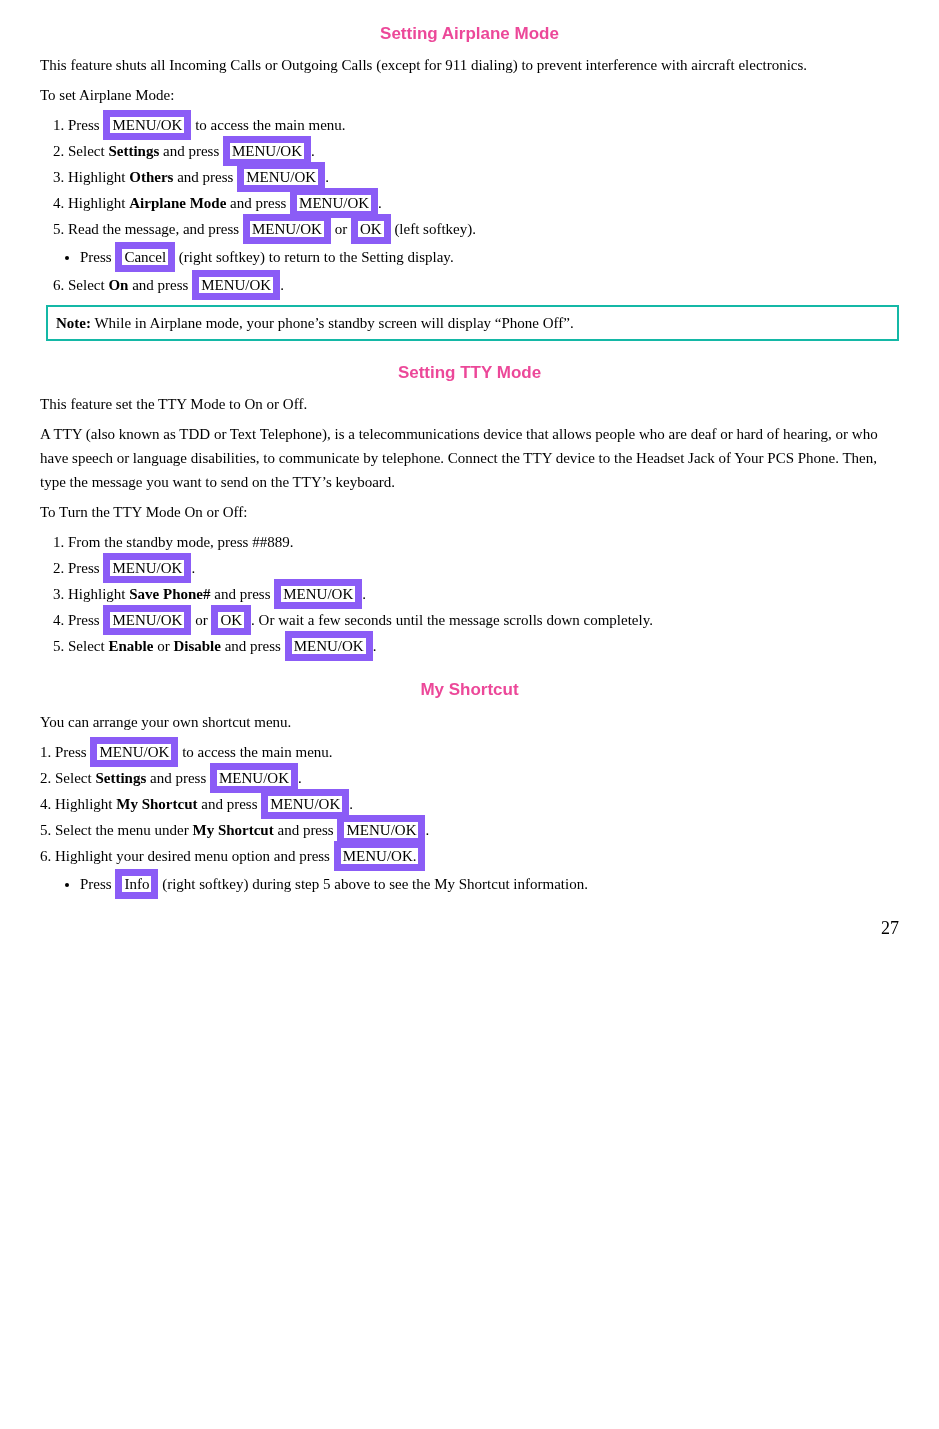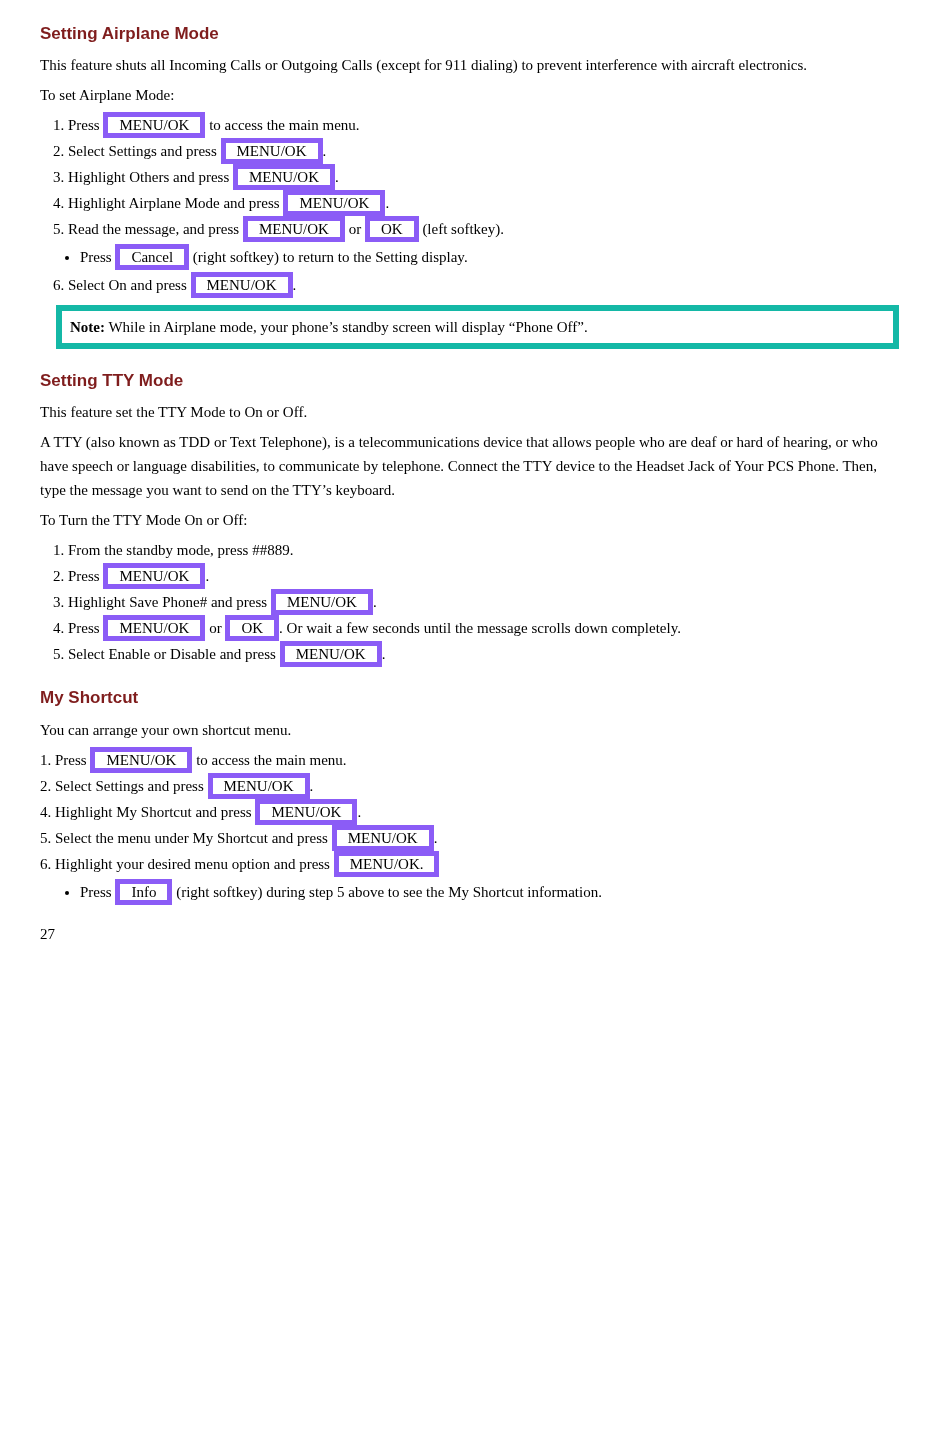--- a/index.html
+++ b/index.html
@@ -7,66 +7,67 @@
       font-family: Times New Roman, serif;
       font-size: 15px;
       line-height: 1.6;
       color: #000;
       background: #fff;
       width: 939px;
       min-height: 1429px;
       padding: 20px 40px 40px 40px;
     }
     .section-title {
-      color: #7f1d1d;
+      color: #ec4899;
       font-size: 17px;
       font-weight: bold;
       font-family: Arial, sans-serif;
       margin-bottom: 6px;
+      text-align: center;
     }
     .body-text {
       margin-bottom: 6px;
       font-size: 15px;
     }
-    .bold { font-weight: normal; margin-top: 16px; }
+    .bold { font-weight: bold; margin-top: 16px; }
     .boxed {
       display: inline;
-      border: 5px solid #8b5cf6;
-      padding: 0 11px;
+      border: 7px solid #8b5cf6;
+      padding: 0 2px;
     }
     ol {
       margin-left: 28px;
       margin-bottom: 4px;
     }
     ol li {
       margin-bottom: 2px;
     }
     ul {
       list-style: disc;
       margin-left: 40px;
       margin-bottom: 4px;
     }
     ul li {
       margin-bottom: 2px;
     }
     .note-box {
-      border: 6px solid #14b8a6;
+      border: 2px solid #14b8a6;
       padding: 4px 8px;
-      margin: 8px 0 16px 16px;
+      margin: 8px 0 16px 6px;
       font-size: 15px;
     }
     .note-box .note-label {
       font-weight: bold;
     }
     .section-gap {
       margin-bottom: 18px;
     }
     .page-number {
-      text-align: left;
-      font-size: 15px;
+      text-align: right;
+      font-size: 18px;
     }
   </style>
 </head>
 <body>
 
 <div class="section-gap">
   <div class="section-title">Setting Airplane Mode</div>
   <p class="body-text">This feature shuts all Incoming Calls or Outgoing Calls (except for 911 dialing) to prevent interference with aircraft electronics.</p>
   <p class="body-text">To set Airplane Mode:</p>
   <ol>

